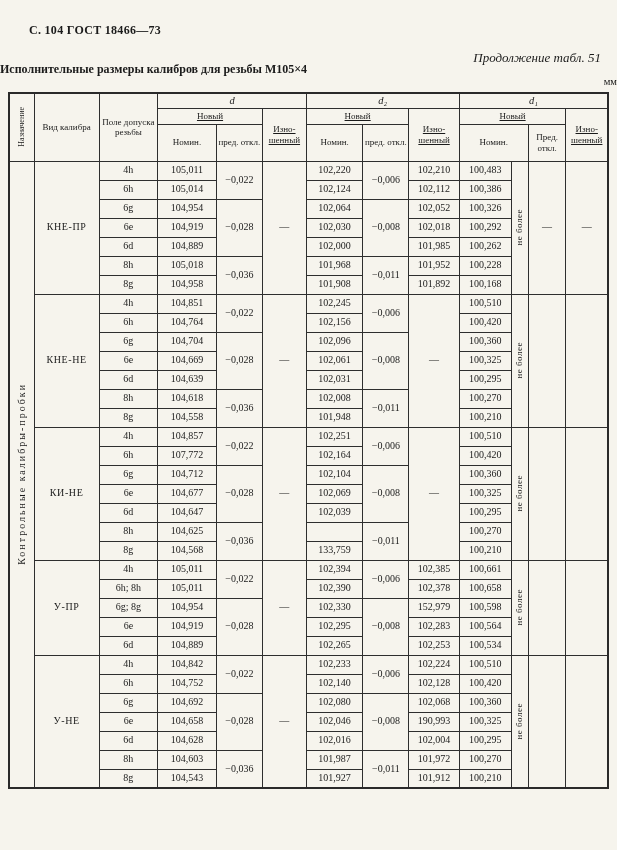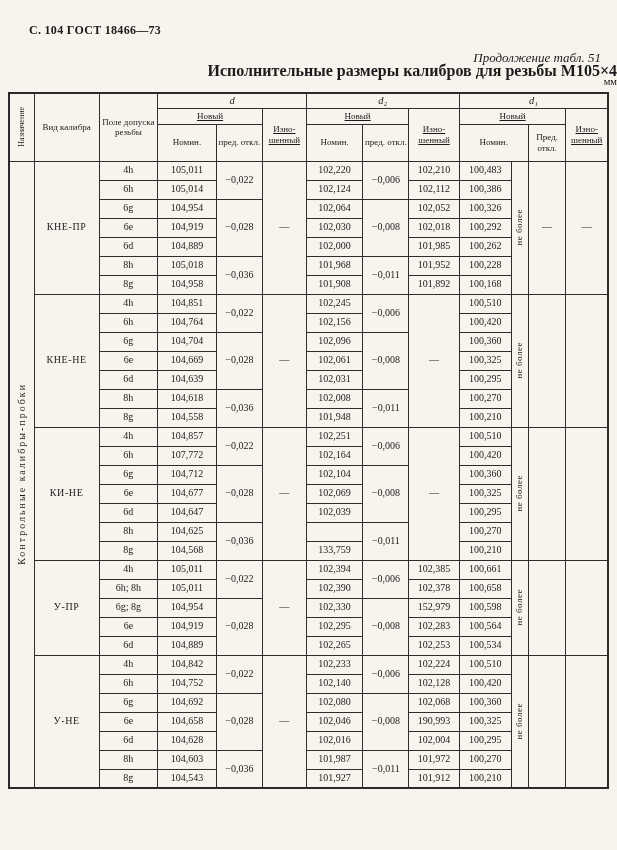--- a/index.html
+++ b/index.html
@@ -15,21 +15,21 @@
   .page-ref {
     position: absolute; top: 23px; left: 29px;
     font-size: 12px; font-weight: bold; letter-spacing: 0.3px;
   }
   .continuation {
     position: absolute; top: 50px; right: 16px;
     font-size: 13px; font-style: italic;
   }
   .title {
     position: absolute; top: 62px; left: 0; width: 100%;
-    text-align: right; font-size: 16px; font-weight: bold;
+    text-align: left; font-size: 12px; font-weight: bold;
   }
   .units {
     position: absolute; top: 76px; left: 0; width: 100%;
     text-align: right; font-size: 10.5px;
   }
   table.main {
     position: absolute; top: 92px; left: 8px; width: 601px;
     border-collapse: collapse; table-layout: fixed;
     border: 2px solid #2a2a2a;
   }

